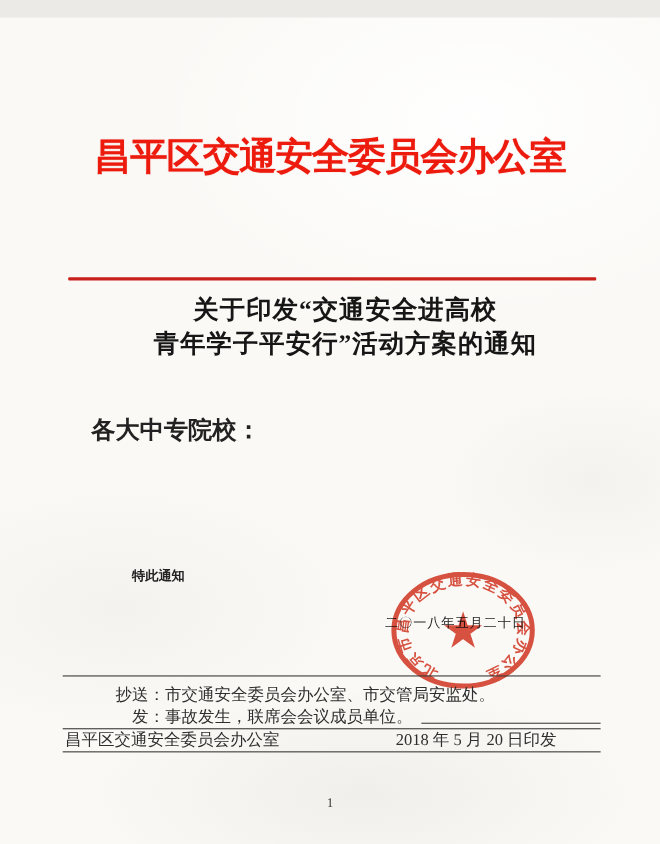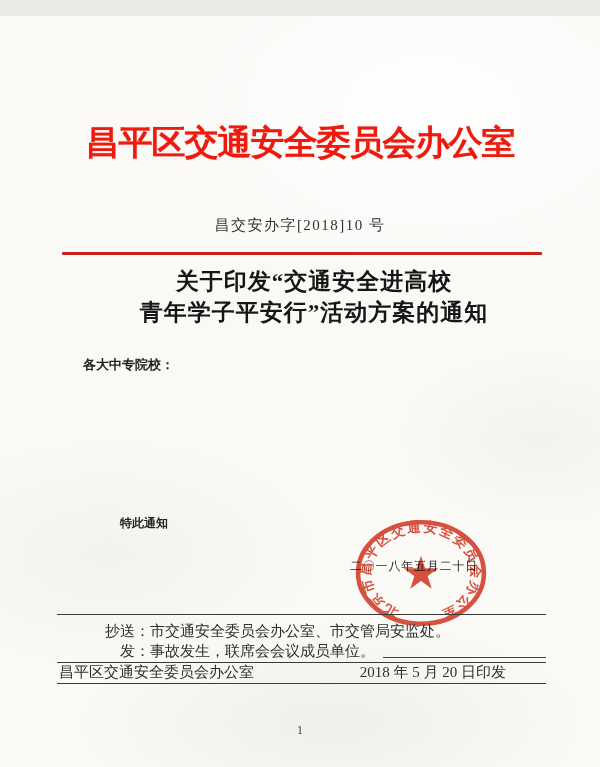--- a/index.html
+++ b/index.html
@@ -20,21 +20,21 @@
     font-family:"Liberation Sans","DejaVu Sans",sans-serif;
     font-weight:900; font-size:34px; letter-spacing:-1px; color:#ed1b0e;
     text-shadow:0 0 1px rgba(237,27,14,.4);
   }
   .doc-number { position:absolute; top:200px; left:0; width:100%; text-align:center; font-size:15px; letter-spacing:1.5px; color:#333; }
   .red-rule { position:absolute; top:236px; left:62px; width:480px; height:3px; background:#c8201a; border-radius:1px; }
   .doc-title {
     position:absolute; top:250px; left:0; width:100%; text-align:center;
     font-size:23px; font-weight:bold; line-height:31px; letter-spacing:1px; color:#161616;padding-left:28px;
   }
-  .salutation { position:absolute; top:340px; left:83px; font-size:13px; font-weight:bold; color:#222;text-align:right; }
+  .salutation { position:absolute; top:360px; left:83px; font-size:22px; font-weight:bold; color:#222;text-align:right; }
   .body-text { position:absolute; top:366px; left:82px; width:440px; font-size:16.5px; line-height:28px; letter-spacing:.4px; color:#262626; }
   .body-line.first { text-indent:35px; }
   .closing { position:absolute; top:499px; left:120px; font-size:12px; font-weight:bold; color:#222; }
   .date-line { position:absolute; top:542px; right:122px; font-size:12px; letter-spacing:.8px; color:#262626; }
   .seal { position:absolute; left:352px; top:500px; width:138px; height:114px; opacity:.88; mix-blend-mode:multiply; }
   .colophon { position:absolute; top:597px; left:57px; width:489px; font-size:15px; color:#2e2e2e; }
   .col-row { display:flex; align-items:flex-end; }
   .subject-row { padding-left:33px; height:21px; }
   .cc-row { padding-left:48px; height:24px; margin-top:2px; }
   .dist-row { padding-left:63px; height:20px; }
@@ -45,21 +45,20 @@
   .page-num { position:absolute; top:707px; left:0; width:100%; text-align:center; font-size:12px; color:#3a3a3a; }
   .lbl { white-space:pre; }
 </style>
 </head>
 <body>
 
 <div class="page">
 
   <div class="letterhead">昌平区交通安全委员会办公室</div>
 
-  <div class="doc-number">昌交安办字[2018]10 号</div>
 
   <div class="red-rule"></div>
 
   <div class="doc-title">
     <div>关于印发“交通安全进高校</div>
     <div>青年学子平安行”活动方案的通知</div>
   </div>
 
   <div class="salutation">各大中专院校：</div>
 

